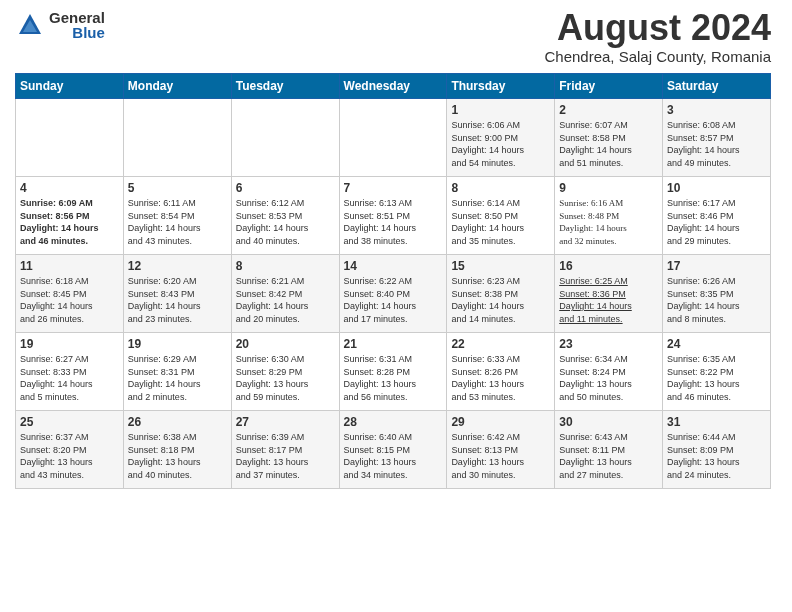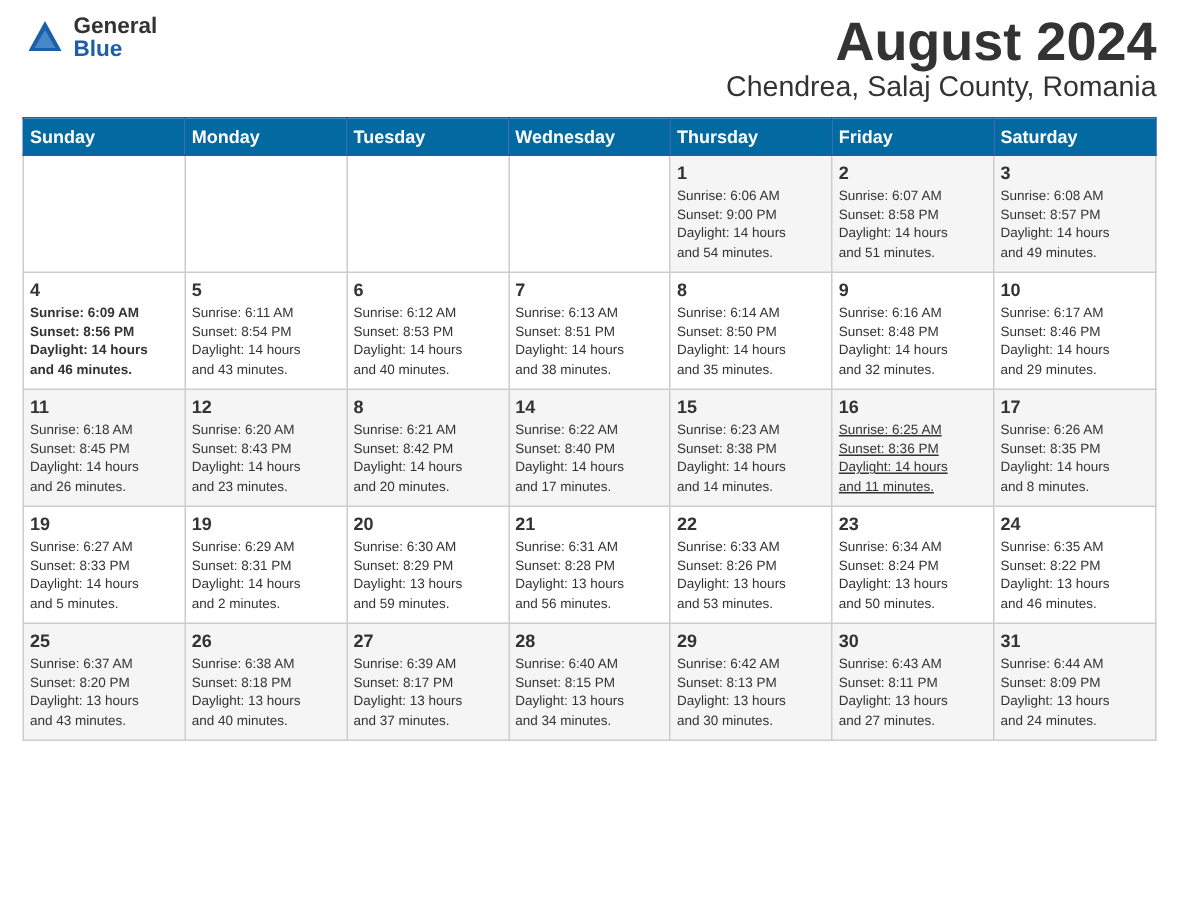--- a/index.html
+++ b/index.html
@@ -33,36 +33,37 @@
     }
     .logo-general {
       font-size: 15px;
       font-weight: bold;
       color: #333;
     }
     .logo-blue {
       font-size: 15px;
       font-weight: bold;
       color: #1a5fa8;
+      text-align: right;
     }
     .logo-icon {
       width: 30px;
       height: 30px;
     }
     .title-section {
       text-align: right;
     }
     .month-title {
       font-size: 36px;
       font-weight: bold;
       color: #333;
       line-height: 1;
     }
     .location-title {
-      font-size: 19px;
+      font-size: 15px;
       color: #333;
       margin-top: 2px;
     }
     .calendar {
       width: 100%;
       border-collapse: collapse;
     }
     .calendar thead tr {
       background-color: #0369a1;
     }
@@ -197,21 +198,21 @@
           </td>
           <td>
             <div class="day-number">8</div>
             <div class="day-info" style="white-space: pre-line;">Sunrise: 6:14 AM
 Sunset: 8:50 PM
 Daylight: 14 hours
 and 35 minutes.</div>
           </td>
           <td>
             <div class="day-number">9</div>
-            <div class="day-info" style="white-space: pre-line;">Sunrise: 6:16 AM
+            <div class="day-info" style="white-space: pre-line; font-family: Liberation Serif, serif;">Sunrise: 6:16 AM
 Sunset: 8:48 PM
 Daylight: 14 hours
 and 32 minutes.</div>
           </td>
           <td>
             <div class="day-number">10</div>
             <div class="day-info" style="white-space: pre-line;">Sunrise: 6:17 AM
 Sunset: 8:46 PM
 Daylight: 14 hours
 and 29 minutes.</div>

